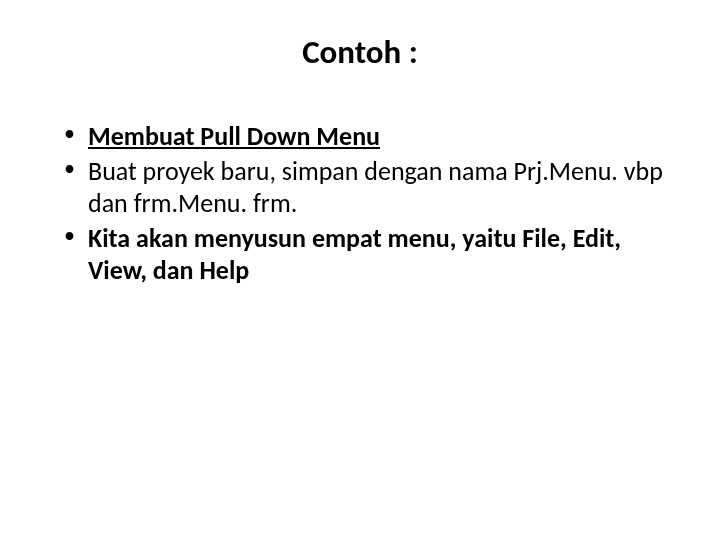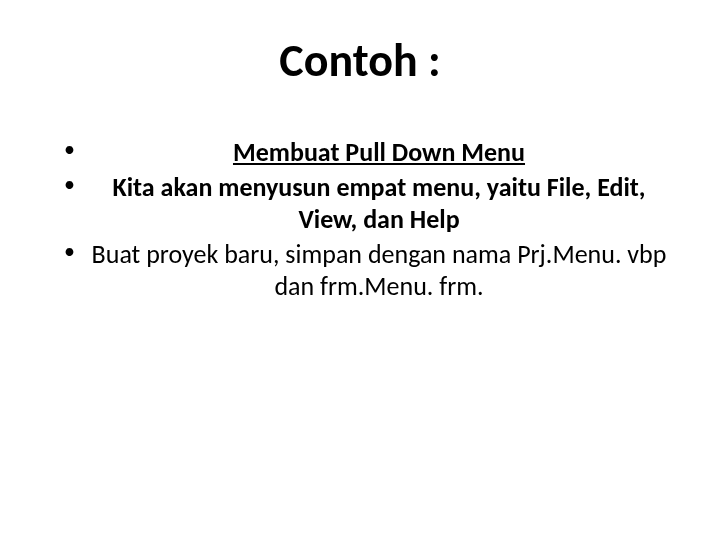--- a/index.html
+++ b/index.html
@@ -10,36 +10,35 @@
     body {
       width: 720px;
       height: 540px;
       background: #ffffff;
       font-family: Calibri, Arial, sans-serif;
       color: #000000;
       padding: 20px 50px;
     }
     .title {
       text-align: center;
-      font-size: 46px;
+      font-size: 33px;
       font-weight: bold;
       margin-top: 12px;
       margin-bottom: 48px;
     }
     .bullet-list {
       list-style: none;
       padding-left: 10px;
     }
     .bullet-item {
       font-size: 26px;
       line-height: 1.25;
       position: relative;
       padding-left: 28px;
       margin-bottom: 2px;
-      text-align: center;
     }
     .bullet-item::before {
       content: "•";
       position: absolute;
       left: 4px;
       top: 0;
       font-size: 22px;
     }
     .underline-bold {
       font-weight: bold;
@@ -52,18 +51,18 @@
 </head>
 <body>
 
 <h1 class="title">Contoh :</h1>
 
 <ul class="bullet-list">
   <li class="bullet-item">
     <span class="underline-bold">Membuat Pull Down Menu</span>
   </li>
   <li class="bullet-item">
-    <span class="bold"> Kita akan menyusun empat menu, yaitu File, Edit, View, dan Help</span>
+    <span>Buat proyek baru, simpan dengan nama Prj.Menu. vbp dan frm.Menu. frm.</span>
   </li>
   <li class="bullet-item">
-    <span>Buat proyek baru, simpan dengan nama Prj.Menu. vbp dan frm.Menu. frm.</span>
+    <span class="bold"> Kita akan menyusun empat menu, yaitu File, Edit, View, dan Help</span>
   </li>
 </ul>
 
 </body></html>

